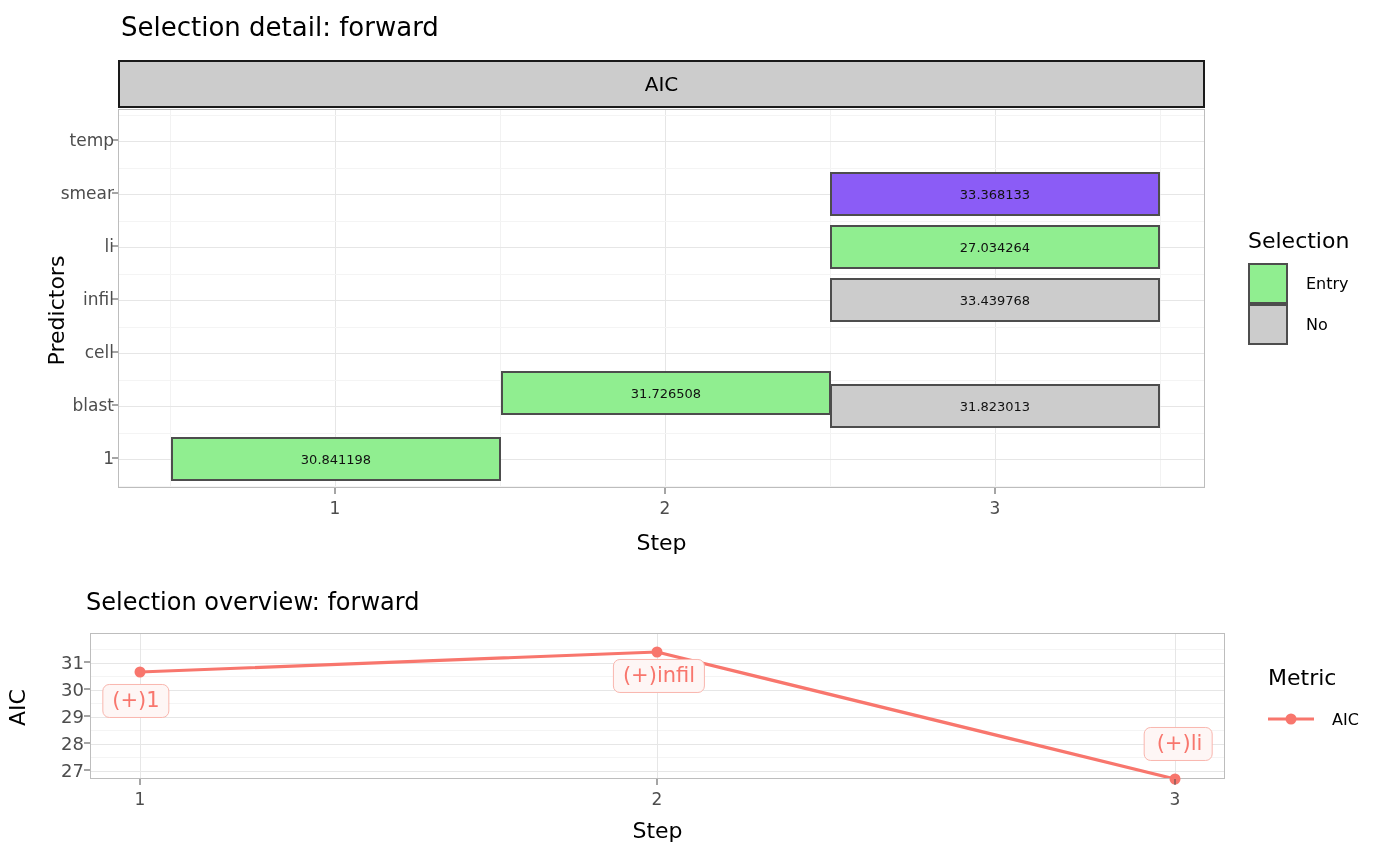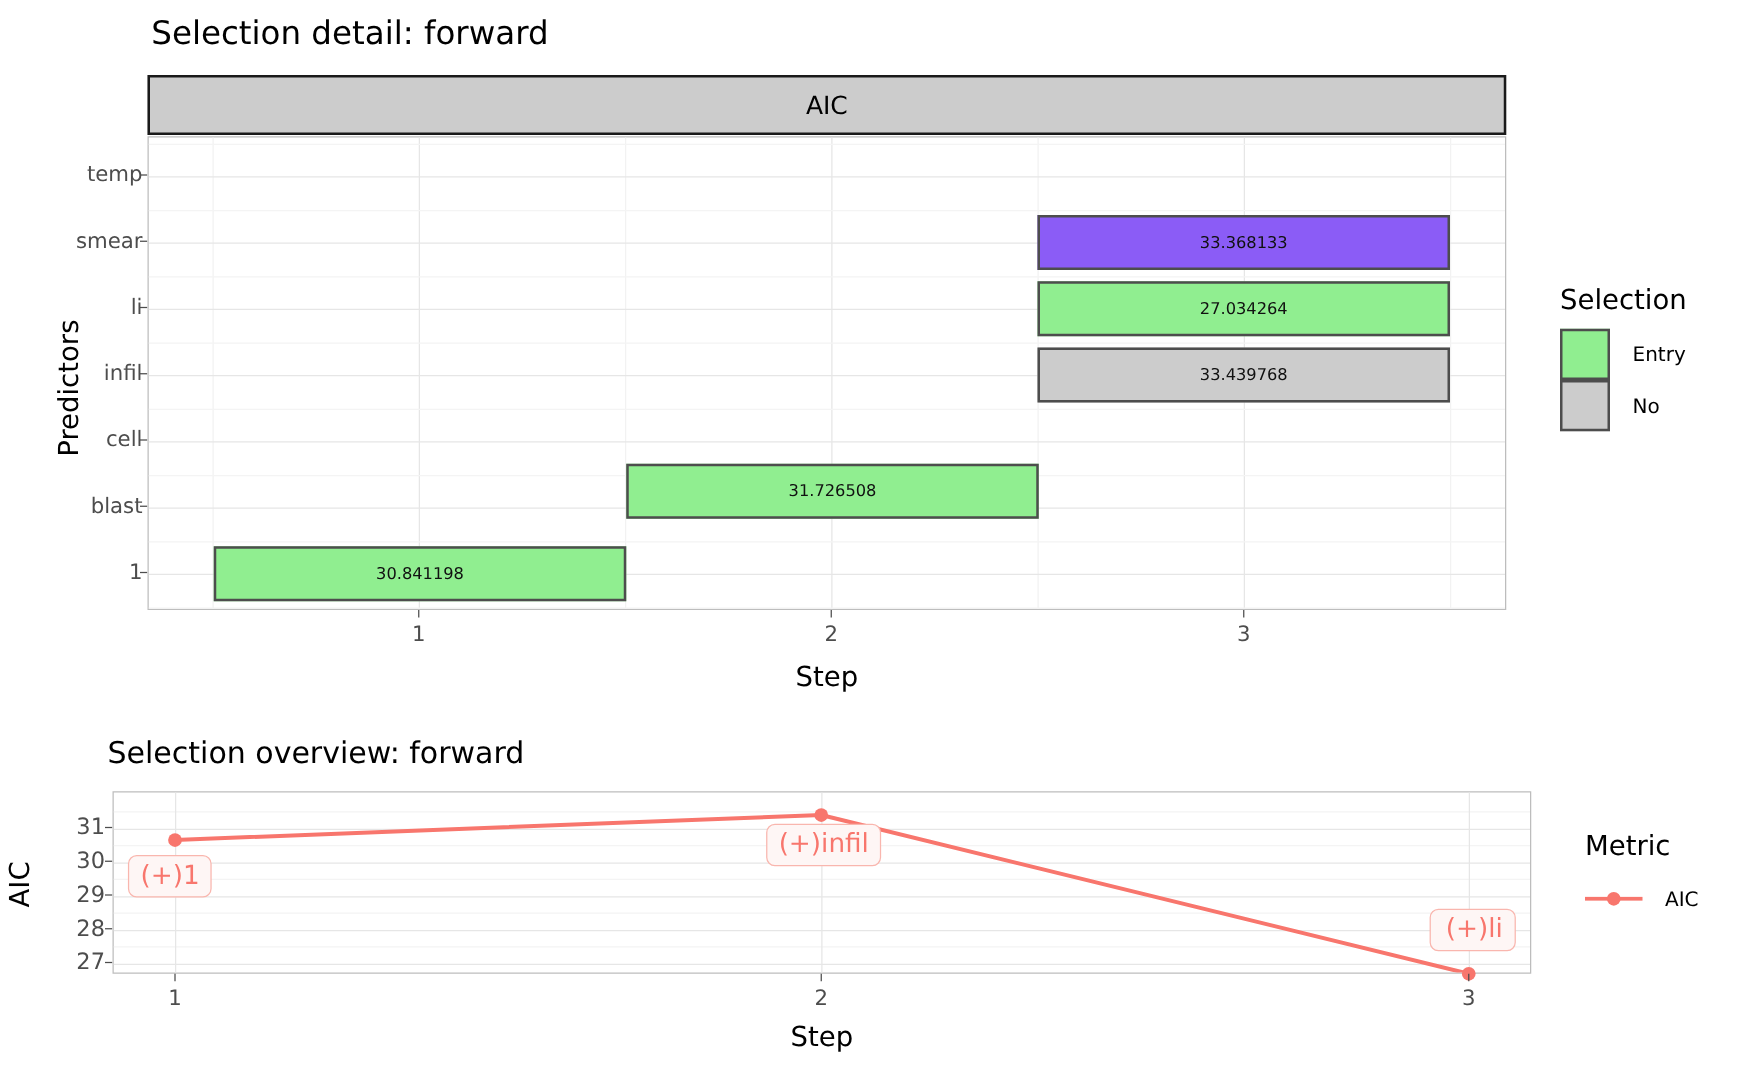--- a/index.html
+++ b/index.html
@@ -280,20 +280,23 @@
     </div>
     <div class="detail-bar" style="left:711px; top:115px; width:330px; height:44px; background:#90ee90;">
       <span class="bar-label">27.034264</span>
     </div>
     <div class="detail-bar" style="left:711px; top:168px; width:330px; height:44px; background:#cccccc;">
       <span class="bar-label">33.439768</span>
     </div>
     <div class="detail-bar" style="left:382px; top:221px; width:330px; height:44px; background:#90ee90;margin-top:40px;">
       <span class="bar-label">31.726508</span>
     </div>
+    <div class="detail-bar" style="left:711px; top:274px; width:330px; height:44px; background:#cccccc;">
+      <span class="bar-label">31.823013</span>
+    </div>
     <div class="detail-bar" style="left:52px; top:327px; width:330px; height:44px; background:#90ee90;">
       <span class="bar-label">30.841198</span>
     </div>
   </div>
 
   <div class="abs" style="left:118px; top:488px; width:1087px; height:6px;">
     <div class="xtick-mark" style="left:217px;"></div>
     <div class="xtick-mark" style="left:547px;"></div>
     <div class="xtick-mark" style="left:877px;"></div>
   </div>

